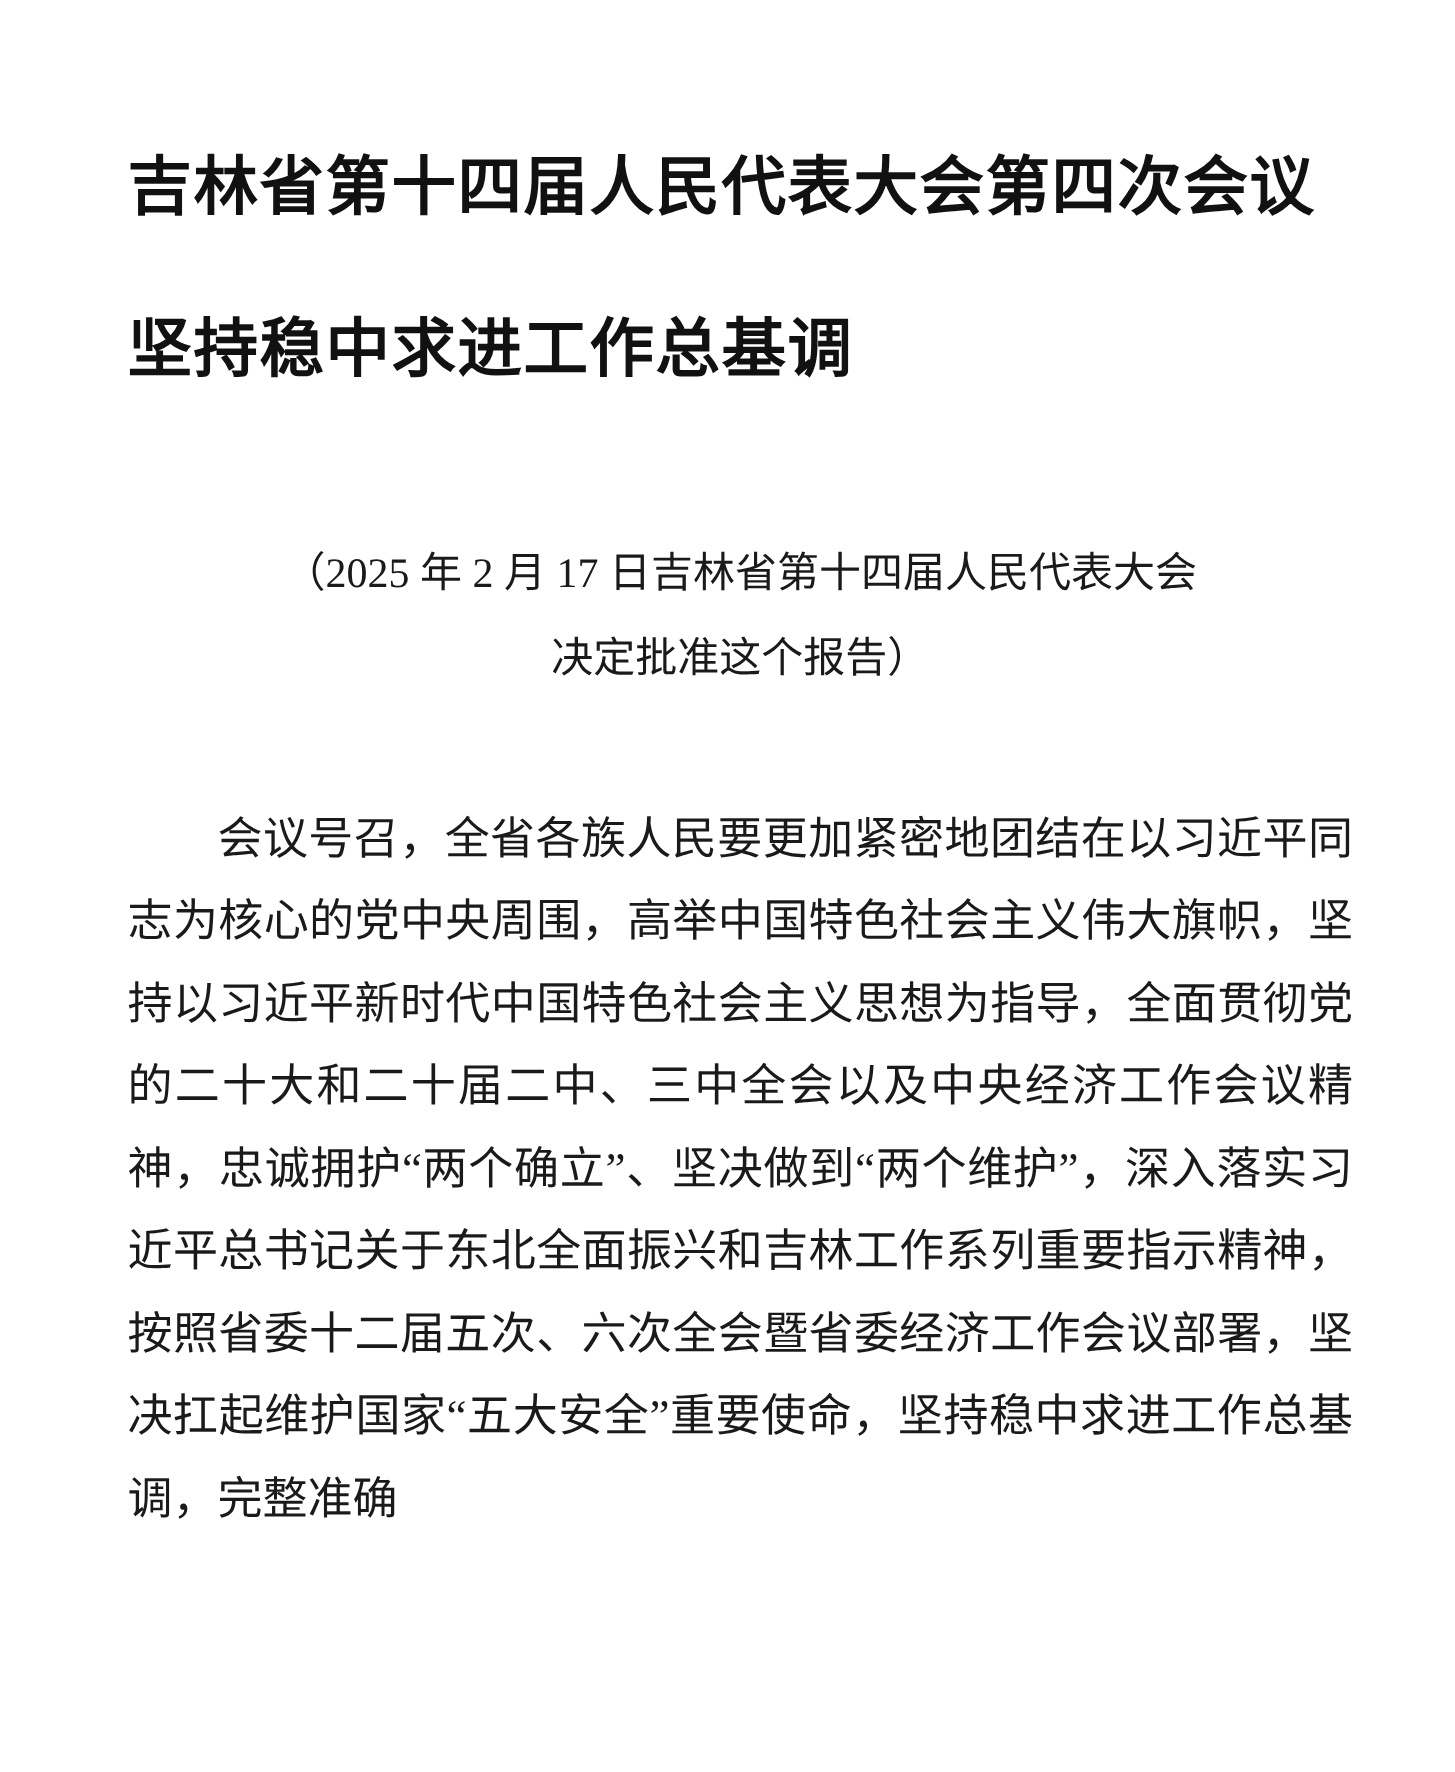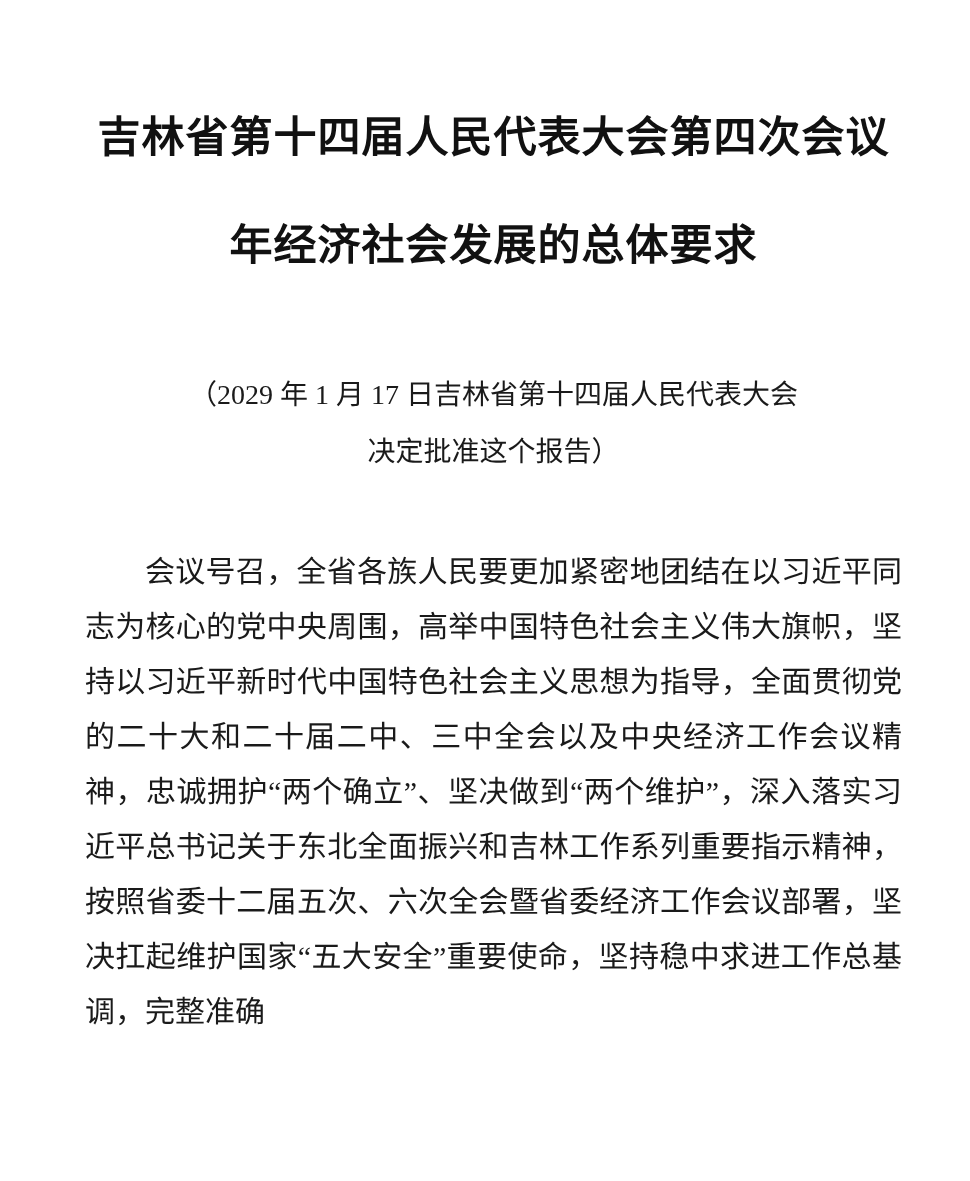--- a/index.html
+++ b/index.html
@@ -13,22 +13,22 @@
     height: 1181px;
     margin: 0 auto;
     background: #ffffff;
     color: #141414;
     box-sizing: border-box;
     padding: 100px 68px 0 85px;
     overflow: hidden;
     font-family: "Liberation Serif", "DejaVu Serif", serif;
   }
   .doc-title {
-    margin: 12px;
-    text-align: center;
+    margin: 0;
+    text-align: left;
     font-size: 43px;
     line-height: 52px;
     font-weight: bold;
     letter-spacing: 1px;
     color: #111111;
   }
   .doc-title.second {
     margin-top: 56px;
   }
   .adoption-note {
@@ -56,24 +56,24 @@
     text-justify: inter-ideograph;
   }
 </style>
 </head>
 <body>
 
 <div class="page">
 
   <h1 class="doc-title first">吉林省第十四届人民代表大会第四次会议</h1>
 
-  <h1 class="doc-title second">年经济社会发展的总体要求</h1>
+  <h1 class="doc-title second">坚持稳中求进工作总基调</h1>
 
   <div class="adoption-note">
-    <span class="adoption-line">（2029 年 1 月 17 日吉林省第十四届人民代表大会</span>
+    <span class="adoption-line">（2025 年 2 月 17 日吉林省第十四届人民代表大会</span>
     <span class="adoption-line">决定批准这个报告）</span>
   </div>
 
   <div class="body-text">
     <p>会议号召，全省各族人民要更加紧密地团结在以习近平同志为核心的党中央周围，高举中国特色社会主义伟大旗帜，坚持以习近平新时代中国特色社会主义思想为指导，全面贯彻党的二十大和二十届二中、三中全会以及中央经济工作会议精神，忠诚拥护“两个确立”、坚决做到“两个维护”，深入落实习近平总书记关于东北全面振兴和吉林工作系列重要指示精神，按照省委十二届五次、六次全会暨省委经济工作会议部署，坚决扛起维护国家“五大安全”重要使命，坚持稳中求进工作总基调，完整准确</p>
   </div>
 
 </div>
 
 </body></html>

